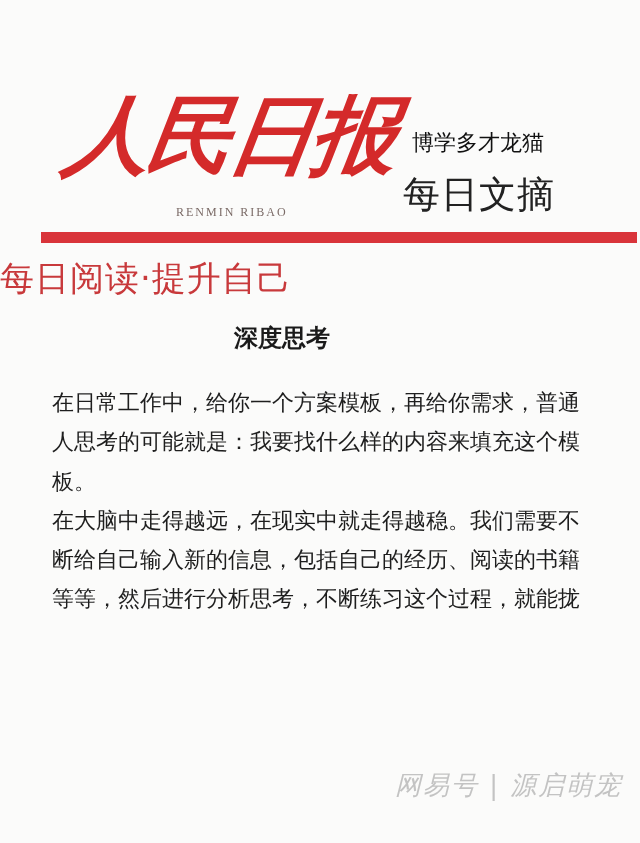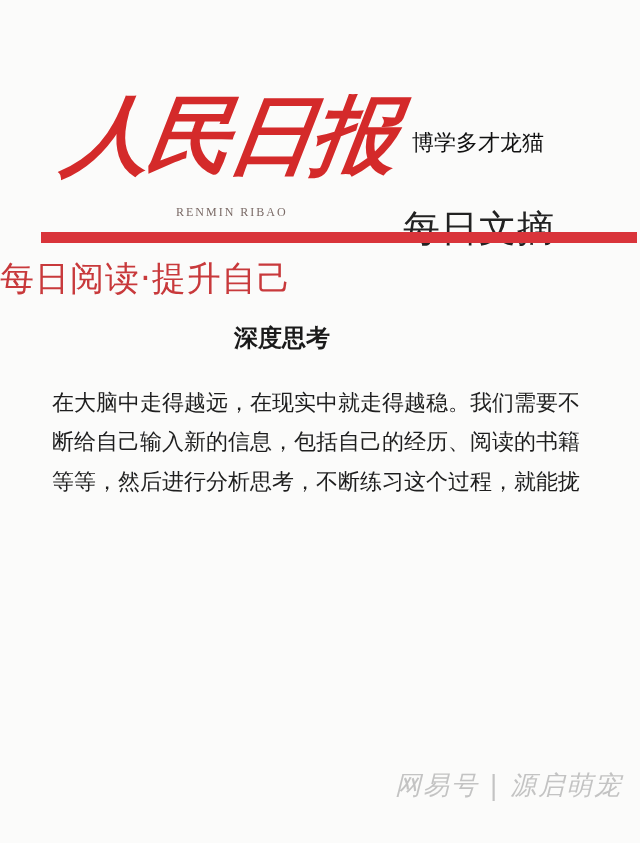--- a/index.html
+++ b/index.html
@@ -29,21 +29,21 @@
     margin-left: 24px;
   }
   .brand-sub {
     position: absolute; left: 412px; top: 128px;
     font-size: 22px; font-weight: normal; color: #111;
     white-space: nowrap; letter-spacing: 0px;
   }
   .brand-title {
     position: absolute; left: 403px; top: 170px;
     font-size: 37px; color: #222;
-    white-space: nowrap; letter-spacing: 1px; margin-top: 34px;
+    white-space: nowrap; letter-spacing: 1px;
   }
   .red-rule {
     position: absolute; left: 41px; top: 232px;
     width: 596px; height: 11px;
     background: #d9343a;
   }
   .slogan {
     position: absolute; left: 0; top: 256px; width: 640px;
     font-size: 34px; color: #c8393b; letter-spacing: 1px;
     white-space: nowrap;
@@ -75,17 +75,18 @@
 <div class="logo-cn">人民日报</div>
 <div class="logo-en">RENMIN RIBAO</div>
 <div class="brand-sub">博学多才龙猫</div>
 <div class="brand-title">每日文摘</div>
 <div class="red-rule"></div>
 
 <div class="slogan">每日阅读·提升自己</div>
 <div class="section-title">深度思考</div>
 
 <div class="body-text">
+  <p>在日常工作中，给你一个方案模板，再给你需求，普通人思考的可能就是：我要找什么样的内容来填充这个模板。</p>
   <p>在大脑中走得越远，在现实中就走得越稳。我们需要不断给自己输入新的信息，包括自己的经历、阅读的书籍等等，然后进行分析思考，不断练习这个过程，就能拢</p>
 </div>
 
 <div class="fade-bottom"></div>
 <div class="watermark">网易号 | 源启萌宠</div>
 
 </body></html>

